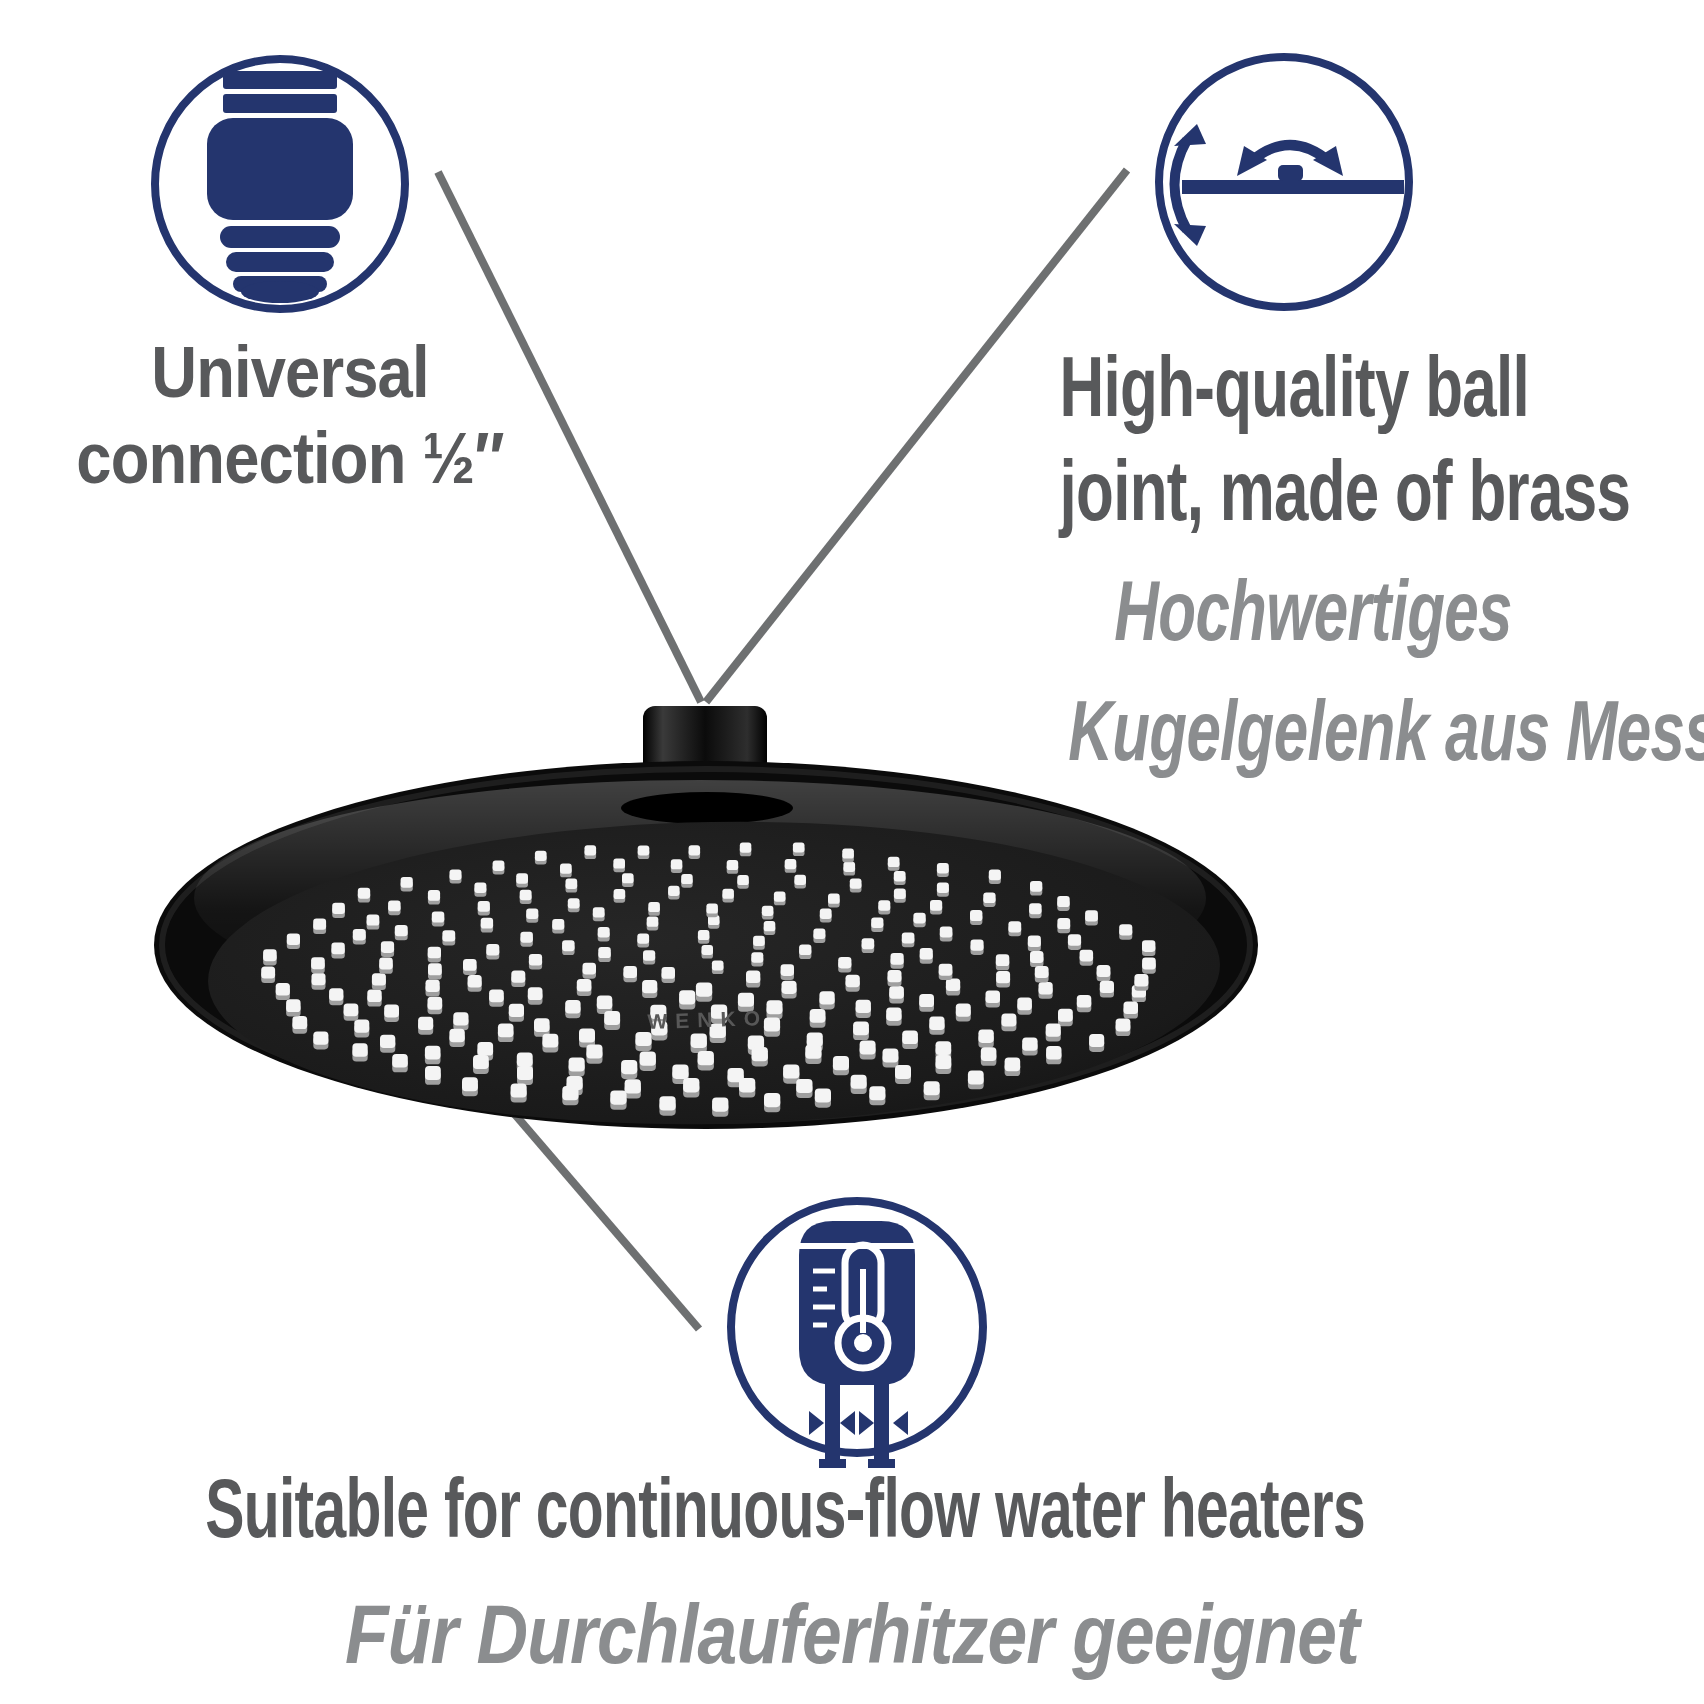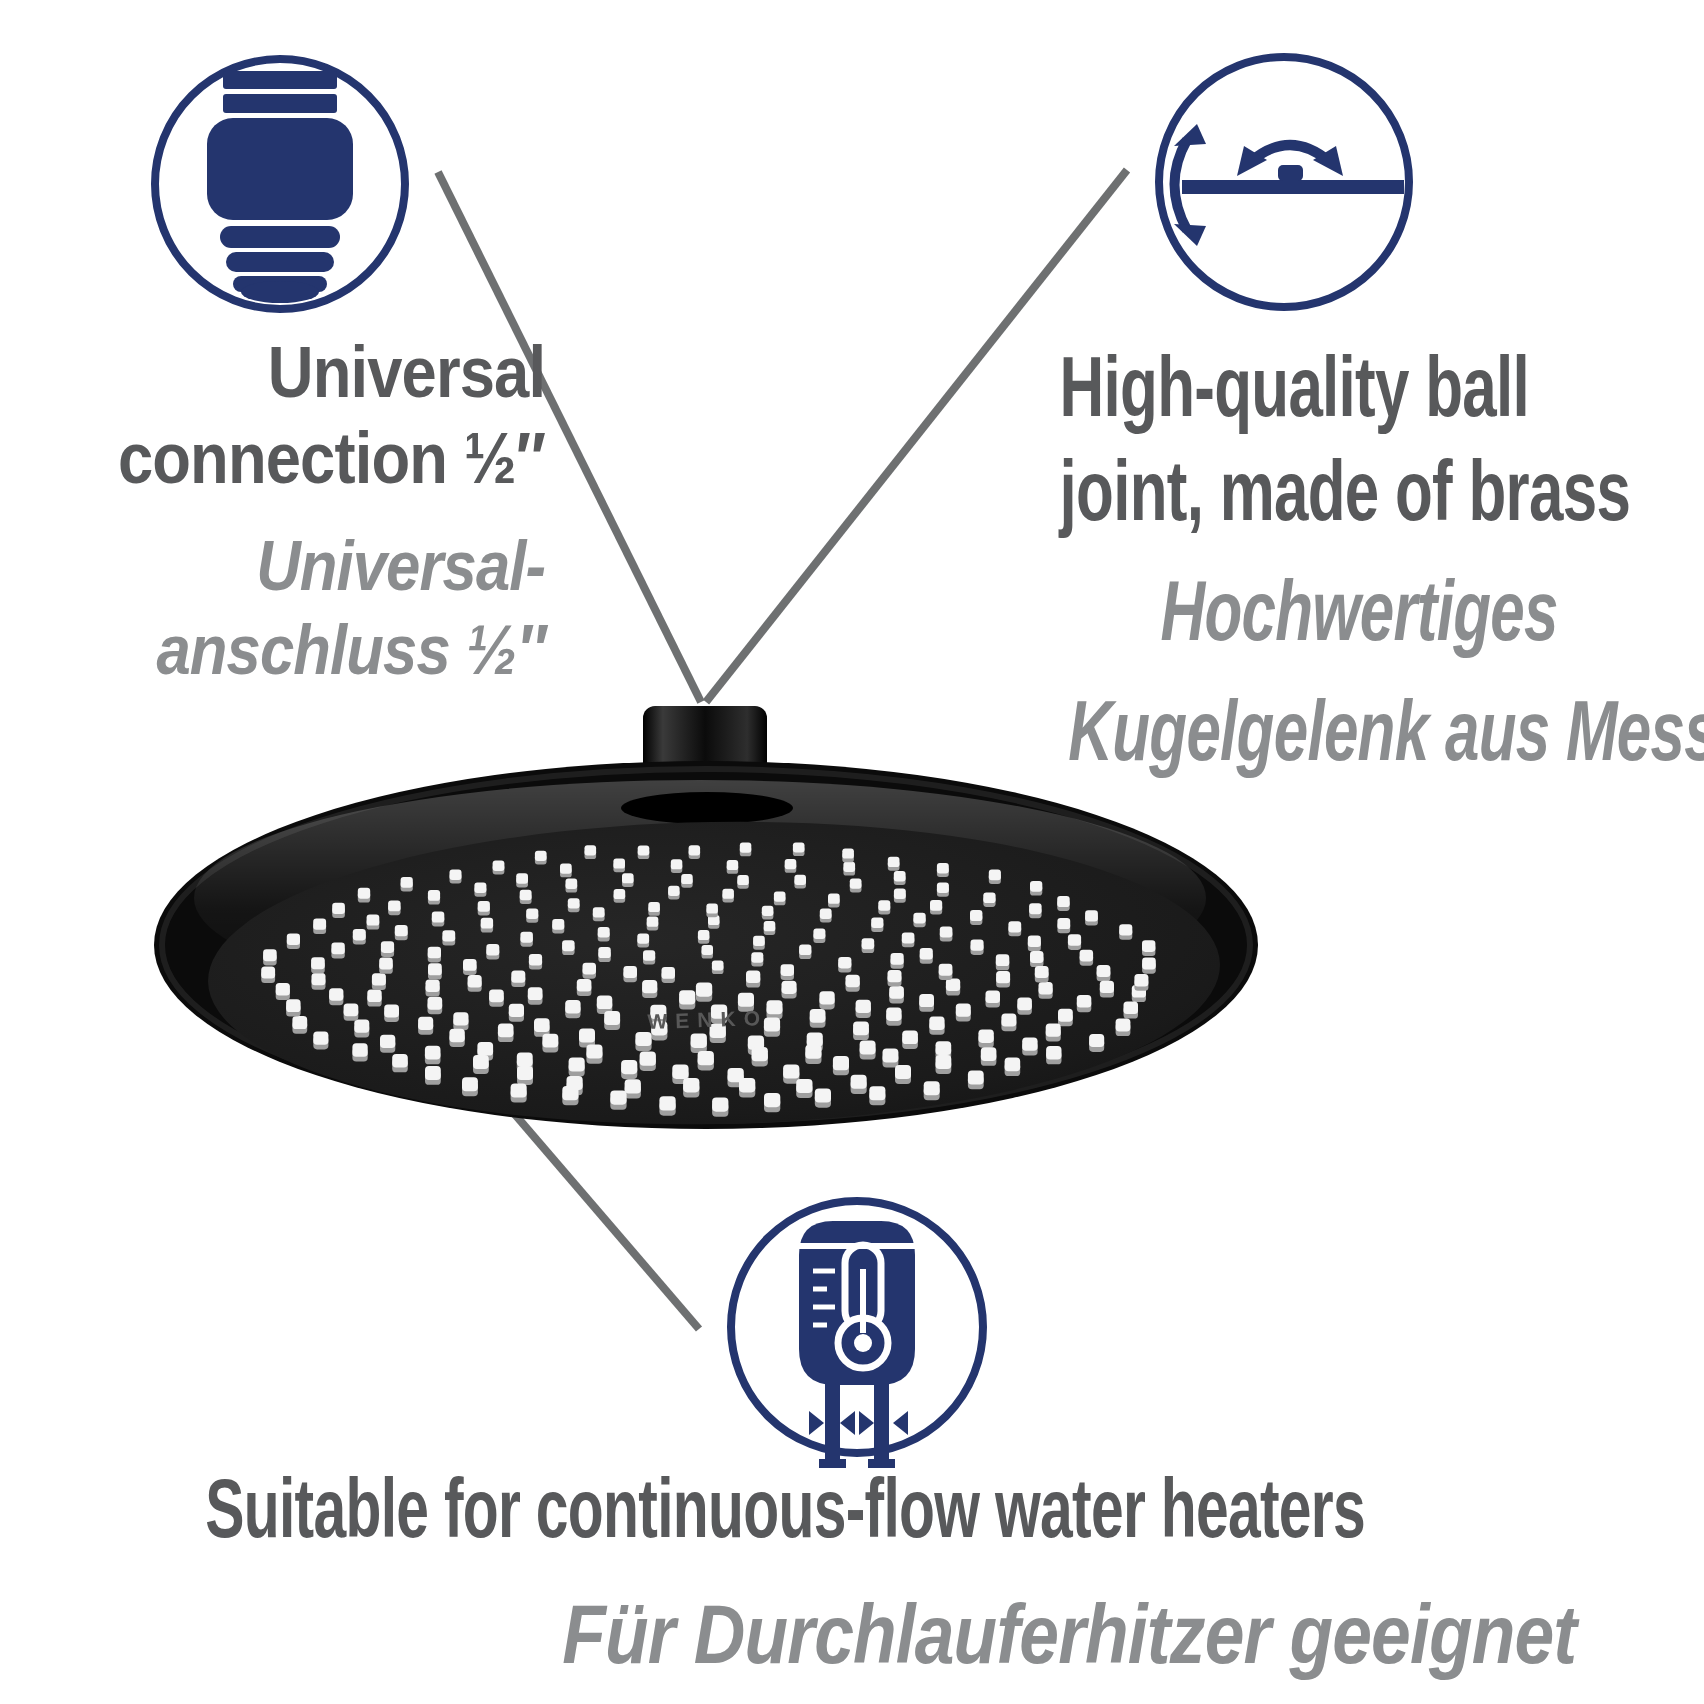--- a/index.html
+++ b/index.html
@@ -8,21 +8,21 @@
     --subtitle:#8b8d8f;
     --line:#6e7071;
   }
   html,body{margin:0;padding:0;background:#ffffff;}
   .canvas{
     position:relative;width:1704px;height:1704px;background:#ffffff;overflow:hidden;
     font-family:"Liberation Sans", sans-serif;
   }
   .layer{position:absolute;left:0;top:0;}
   .icon{position:absolute;}
-  .textblock{position:absolute;text-align:right;}
+  .textblock{position:absolute;text-align:center;}
   .title-line{
     font-weight:bold;color:var(--title);
     font-size:72px;line-height:86px;letter-spacing:-1px;white-space:nowrap;
   }
   .block-scale-l{transform:scaleX(0.88);transform-origin:50% 0;}
   .block-scale-r{transform:scaleX(0.72);transform-origin:50% 0;}
   .block-scale-b{transform:scaleX(0.70);transform-origin:50% 0;}
   .block-scale-bi{transform:scaleX(0.85);transform-origin:50% 0;}
   .title-lg{font-size:86px;line-height:104px;}
   .sub-line{
@@ -612,26 +612,20 @@
       <rect class="navy-fill" x="11" y="132" width="27" height="9"></rect>
     </g>
   </svg>
 
   <div class="textblock" style="left:0px;top:329px;width:580px">
     <div class="block-scale-l">
       <div class="title-line">Universal</div>
       <div class="title-line">connection ½″</div>
     </div>
   </div>
-  <div class="textblock" style="left:0px;top:524px;width:580px">
-    <div class="block-scale-l">
-      <div class="sub-line">Universal-</div>
-      <div class="sub-line">anschluss ½″</div>
-    </div>
-  </div>
 
   <div class="textblock" style="left:970px;top:334px;width:640px">
     <div class="block-scale-r">
       <div class="title-line title-lg">High-quality ball</div>
       <div class="title-line title-lg">joint, made of brass</div>
     </div>
   </div>
   <div class="textblock" style="left:973px;top:550px;width:680px">
     <div class="block-scale-r">
       <div class="sub-line sub-lg">Hochwertiges</div>

